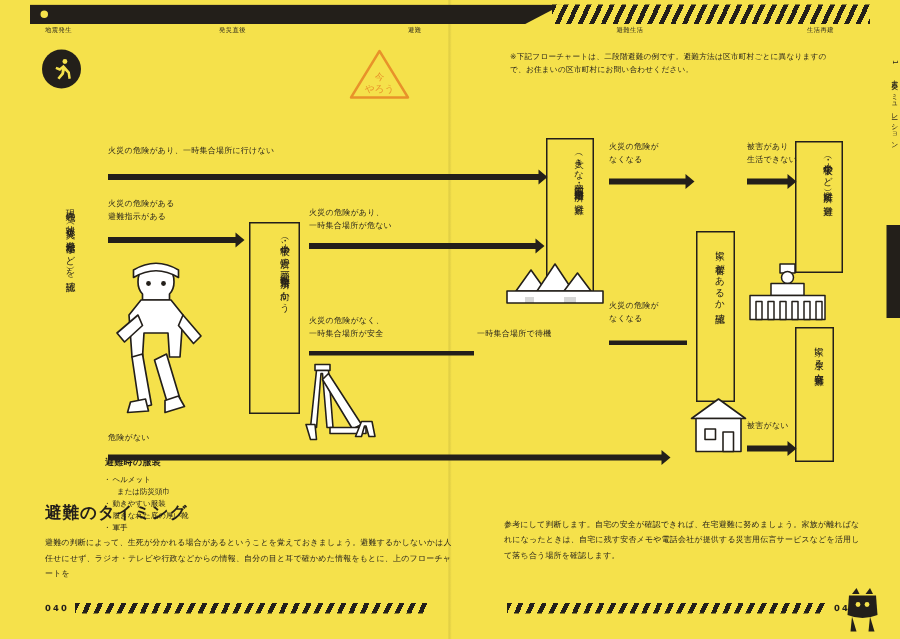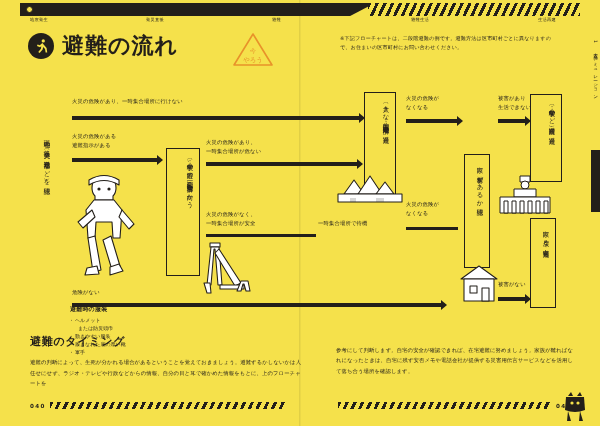--- a/index.html
+++ b/index.html
@@ -106,21 +106,20 @@
     <span class="tn4">生活再建</span>
   </div>
 
   <div class="title-wrap">
     <div class="title-badge">
       <svg width="17" height="17" viewBox="0 0 24 24">
         <circle cx="14.5" cy="4.2" r="2.3" fill="#f5e14b"></circle>
         <path d="M13.2 7.2 L9.6 10.4 L6.4 9.2 L5.6 11.3 L9.9 13.1 L11.6 11.6 L11.2 15.1 L7.4 19.8 L9.3 21.2 L13.6 16.2 L14.4 12.6 L17.0 15.4 L17.8 20.6 L20.1 20.3 L19.2 14.0 L15.9 10.3 Z" fill="#f5e14b"></path>
       </svg>
     </div>
-    <div class="title-text">避難の流れ</div>
   </div>
 
   <div class="tri-badge">
     <svg width="42" height="36" viewBox="0 0 42 36">
       <path d="M21 2 L40 33 L2 33 Z" fill="none" stroke="#e8922a" stroke-width="1.6" stroke-linejoin="round"></path>
       <text x="21" y="21" font-size="6.4" fill="#e8922a" text-anchor="middle" font-family="DejaVu Sans, sans-serif">今</text>
       <text x="21" y="29.5" font-size="6.4" fill="#e8922a" text-anchor="middle" font-family="DejaVu Sans, sans-serif">やろう</text>
     </svg>
   </div>
 

